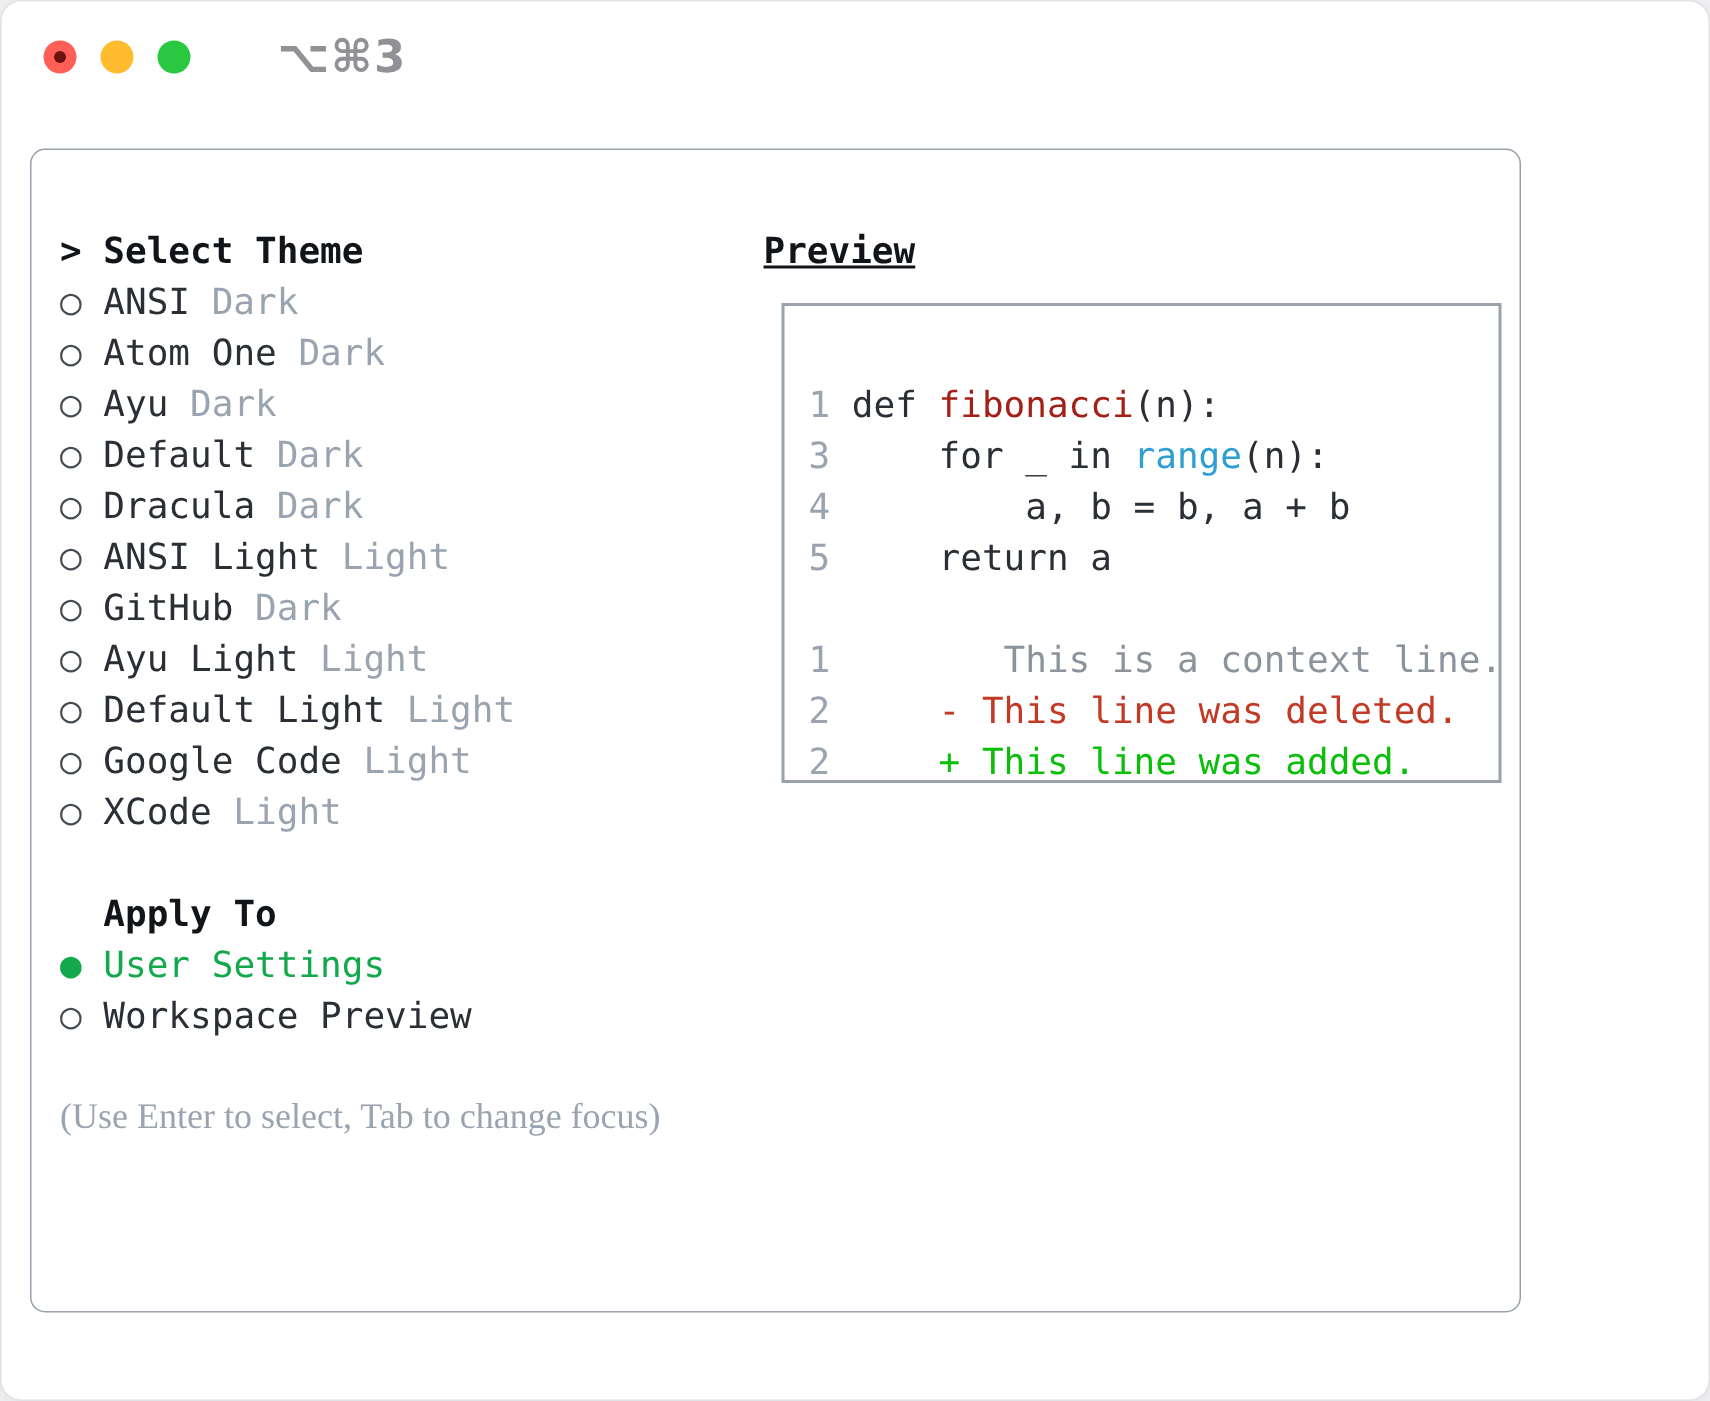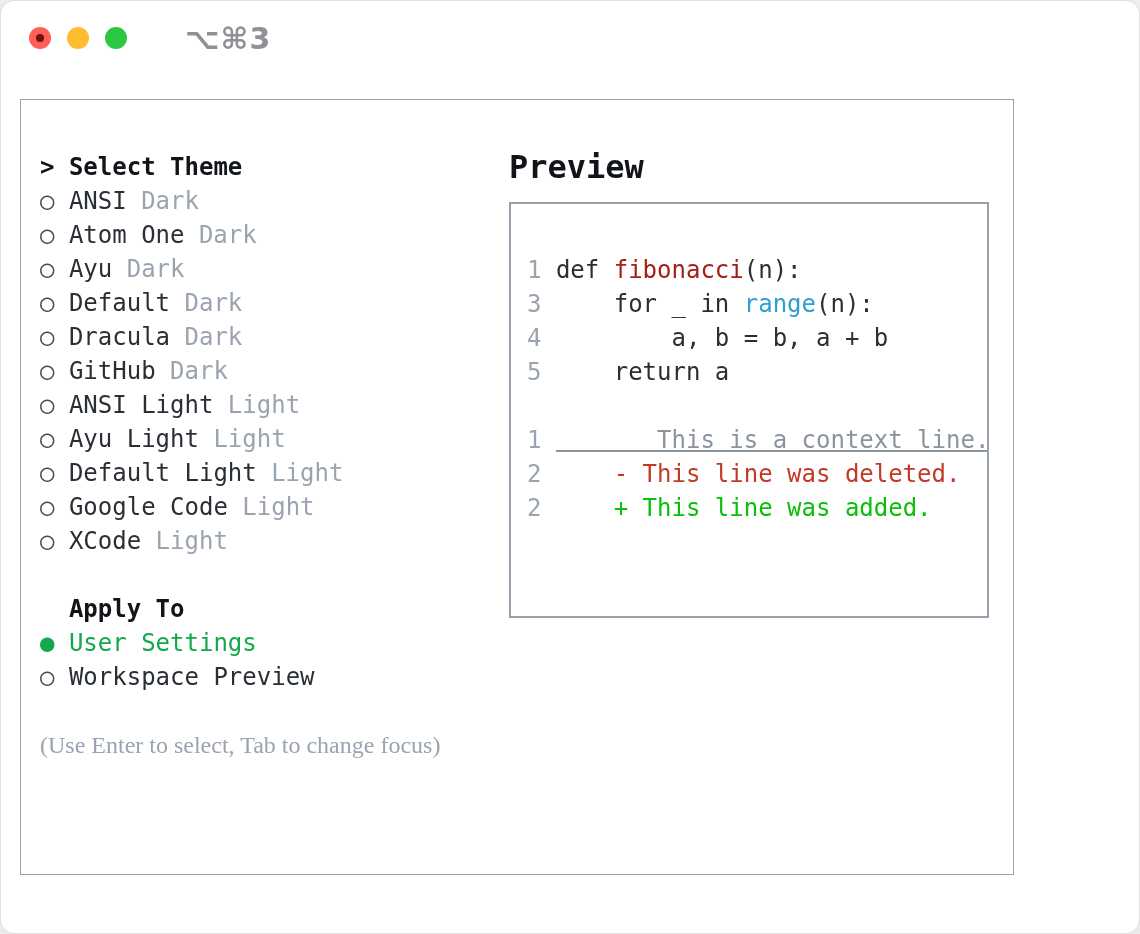--- a/index.html
+++ b/index.html
@@ -35,48 +35,48 @@
   .tl.yellow { background:#febc2e; }
   .tl.green { background:#2ac840; }
   .tl.red .dot { position:absolute; left:7px; top:7px; width:8px; height:8px; border-radius:50%; background:#6b1310; }
   .win-title {
     margin-left:42px; font-family:"DejaVu Sans","Liberation Sans",sans-serif;
     font-size:30px; font-weight:600; color:#8f9196; letter-spacing:1px;
   }
   
   .panel {
     position:absolute; left:19px; top:98px; width:994px; height:776px;
-    border:1.5px solid var(--border); border-radius:0; background:#fff;
+    border:1.5px solid var(--border); border-radius:10px; background:#fff;
   }
   .col-left  { position:absolute; left:19px;  top:50px; width:440px; }
   .col-right { position:absolute; left:488px; top:50px; width:482px; }
   .row { height:34px; line-height:34px; font-size:24px; color:var(--fg); white-space:pre; }
   .row.blank { white-space:normal; }
   .bullet { display:inline-block; width:2ch; color:var(--bullet); }
   .bullet.sel { color:var(--green); }
   .caret { display:inline-block; width:2ch; color:var(--heading); font-weight:bold; }
   .hdr { color:var(--heading); font-weight:bold; }
   .tname { color:var(--fg); }
   .tname.sel { color:var(--green); }
   .ttag { color:var(--muted); margin-left:1ch; }
   .hint { margin-top:0; font-size:24px; line-height:34px; color:var(--muted); white-space:normal; width:432px;font-family:Liberation Serif, serif; }
   
-  .preview-title { height:34px; line-height:34px; font-size:32px; font-weight:bold; color:var(--heading); }
+  .preview-title { height:34px; line-height:34px; font-size:24px; font-weight:bold; color:var(--heading);text-decoration:underline; }
   .preview-box {
-    margin-top:18px; width:480px; height:416px;
+    margin-top:18px; width:480px; height:320px;
     border:2px solid var(--border); background:#fff;
-    padding:49px 0 0 16px; overflow:hidden;
+    padding:49px 0 0 16px; overflow:hidden;margin-left:12px;
   }
   .cline { height:34px; line-height:34px; font-size:24px; white-space:pre; }
   .gutter { display:inline-block; width:2ch; color:var(--muted); }
   .tok-fg { color:var(--fg); }
   .tok-func { color:var(--func); }
   .tok-num { color:var(--num); }
   .tok-builtin { color:var(--builtin);text-align:right; }
-  .tok-context { color:var(--context);text-decoration:underline; }
+  .tok-context { color:var(--context); }
   .tok-deleted { color:var(--deleted); }
   .tok-added { color:var(--added); }
 </style>
 </head>
 <body>
 
 <div class="window">
 
   <div class="titlebar">
     <span class="tl red">
@@ -91,22 +91,22 @@
 
     <div class="col-left">
       <div class="row"><span class="caret">&gt;</span><span class="hdr">Select Theme</span></div>
 
       <div id="themeList">
           <div class="row"><span class="bullet">○</span><span class="tname">ANSI</span><span class="ttag">Dark</span></div>
           <div class="row"><span class="bullet">○</span><span class="tname">Atom One</span><span class="ttag">Dark</span></div>
           <div class="row"><span class="bullet">○</span><span class="tname">Ayu</span><span class="ttag">Dark</span></div>
           <div class="row"><span class="bullet">○</span><span class="tname">Default</span><span class="ttag">Dark</span></div>
           <div class="row"><span class="bullet">○</span><span class="tname">Dracula</span><span class="ttag">Dark</span></div>
+          <div class="row"><span class="bullet">○</span><span class="tname">ANSI Light</span><span class="ttag">Light</span></div>
           <div class="row"><span class="bullet">○</span><span class="tname">GitHub</span><span class="ttag">Dark</span></div>
-          <div class="row"><span class="bullet">○</span><span class="tname">ANSI Light</span><span class="ttag">Light</span></div>
           <div class="row"><span class="bullet">○</span><span class="tname">Ayu Light</span><span class="ttag">Light</span></div>
           <div class="row"><span class="bullet">○</span><span class="tname">Default Light</span><span class="ttag">Light</span></div>
           <div class="row"><span class="bullet">○</span><span class="tname">Google Code</span><span class="ttag">Light</span></div>
           <div class="row"><span class="bullet">○</span><span class="tname">XCode</span><span class="ttag">Light</span></div>
         </div>
 
       <div class="row blank"></div>
 
       <div class="row"><span class="bullet"> </span><span class="hdr">Apply To</span></div>
 

